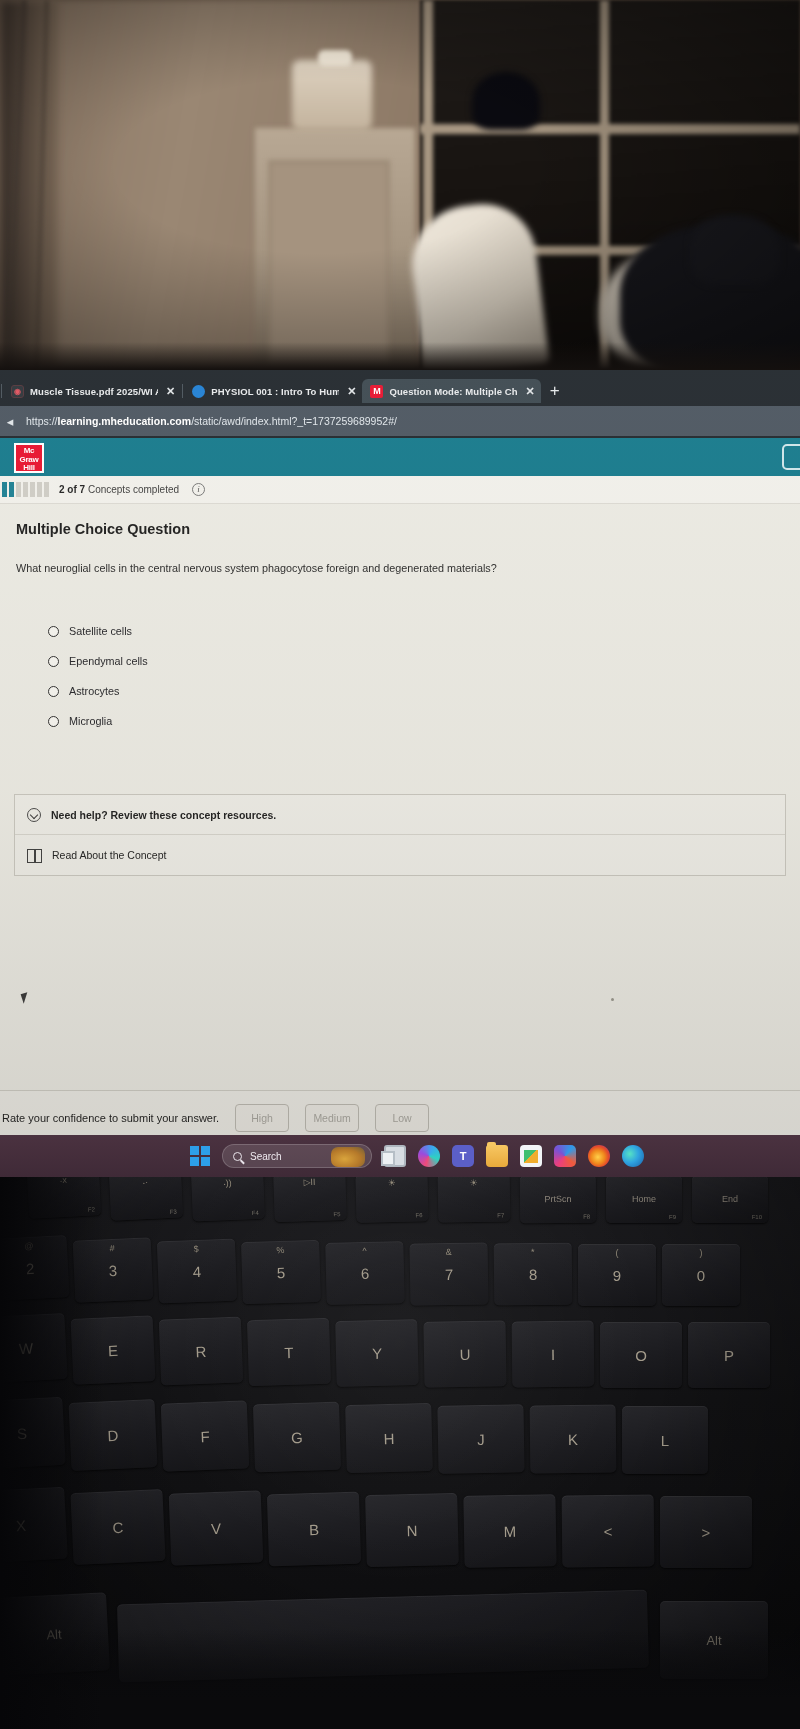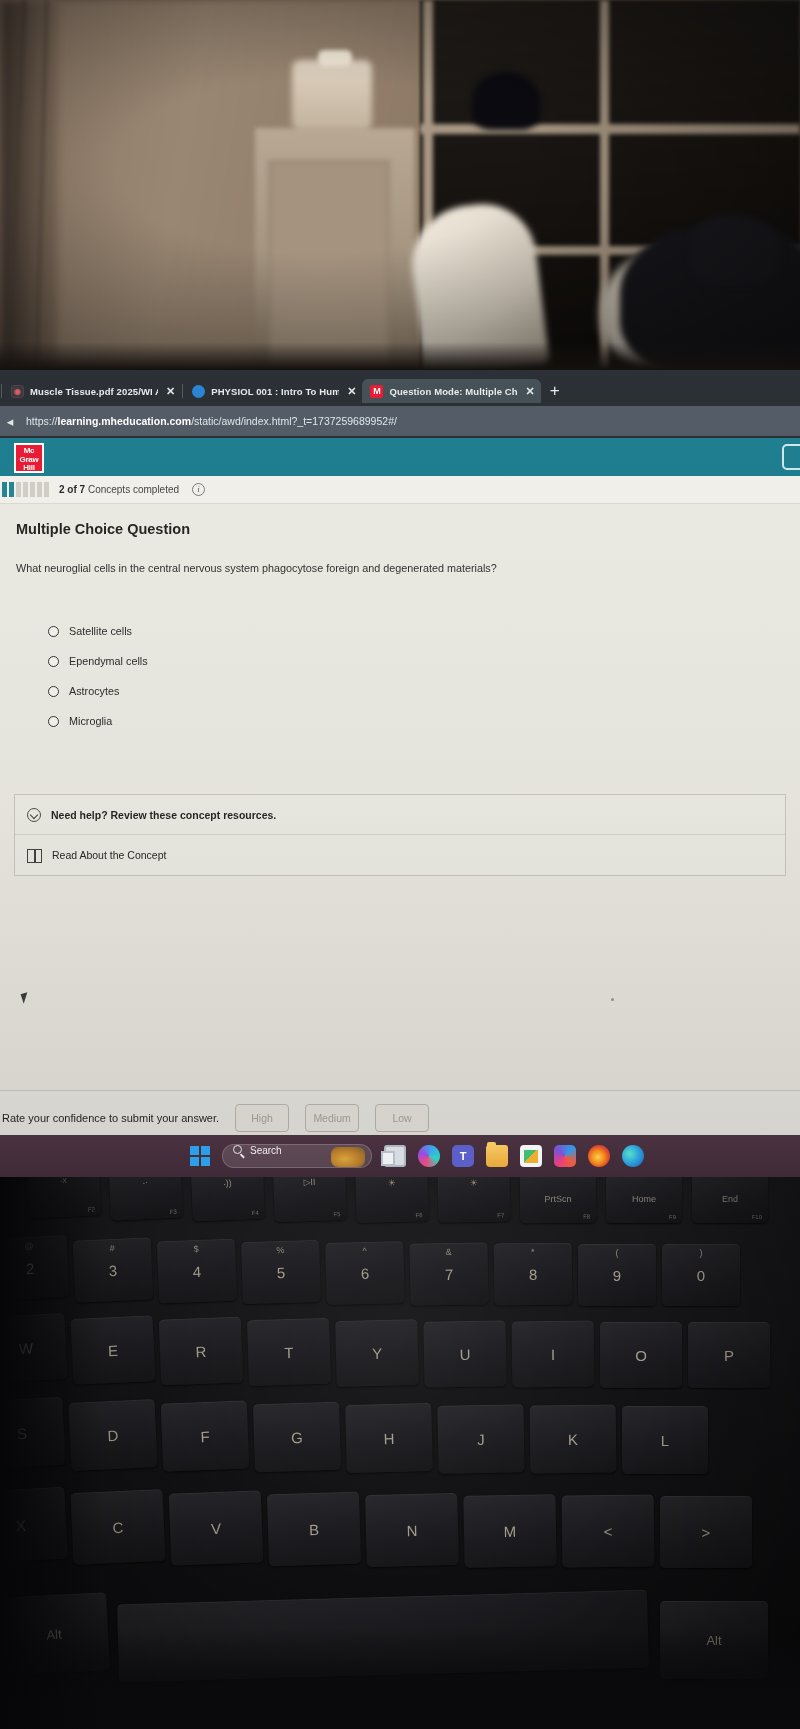--- a/index.html
+++ b/index.html
@@ -271,21 +271,21 @@
     position: absolute; left: 0; top: 1135px; width: 800px; height: 42px;
     background: linear-gradient(180deg,#4b3240 0%, #3f2a37 100%);
     display: flex; align-items: center; z-index: 30;
   }
   .tb-items { display: flex; align-items: center; gap: 12px; margin-left: 190px; }
   .win-start { width: 20px; height: 20px; display: grid; grid-template-columns: 1fr 1fr; grid-template-rows: 1fr 1fr; gap: 2.2px; }
   .win-start i { background: #2d9fe8; display: block; }
   .tb-search {
     width: 150px; height: 24px; border-radius: 13px;
     background: rgba(255,255,255,.12); border: 1px solid rgba(255,255,255,.18);
-    display: flex; align-items: flex-start; gap: 8px; padding-left: 10px; position: relative;
+    display: flex; align-items: center; gap: 8px; padding-left: 10px; position: relative;
   }
   .mag {
     width: 9px; height: 9px; border: 1.5px solid #e9e4ea; border-radius: 50%; position: relative; flex: none;
   }
   .mag::after { content:""; position:absolute; right:-4px; bottom:-3px; width:5px; height:1.5px; background:#e9e4ea; transform: rotate(45deg); }
   .tb-search-text { font-size: 10px; color: #efeaf0; }
   .tb-mascot {
     position: absolute; right: 6px; top: 2px; width: 34px; height: 20px;
     background: radial-gradient(ellipse at 40% 60%, #d9a43c 0%, #b5792a 55%, #6d5d3a 100%);
     border-radius: 7px; filter: blur(.6px);

